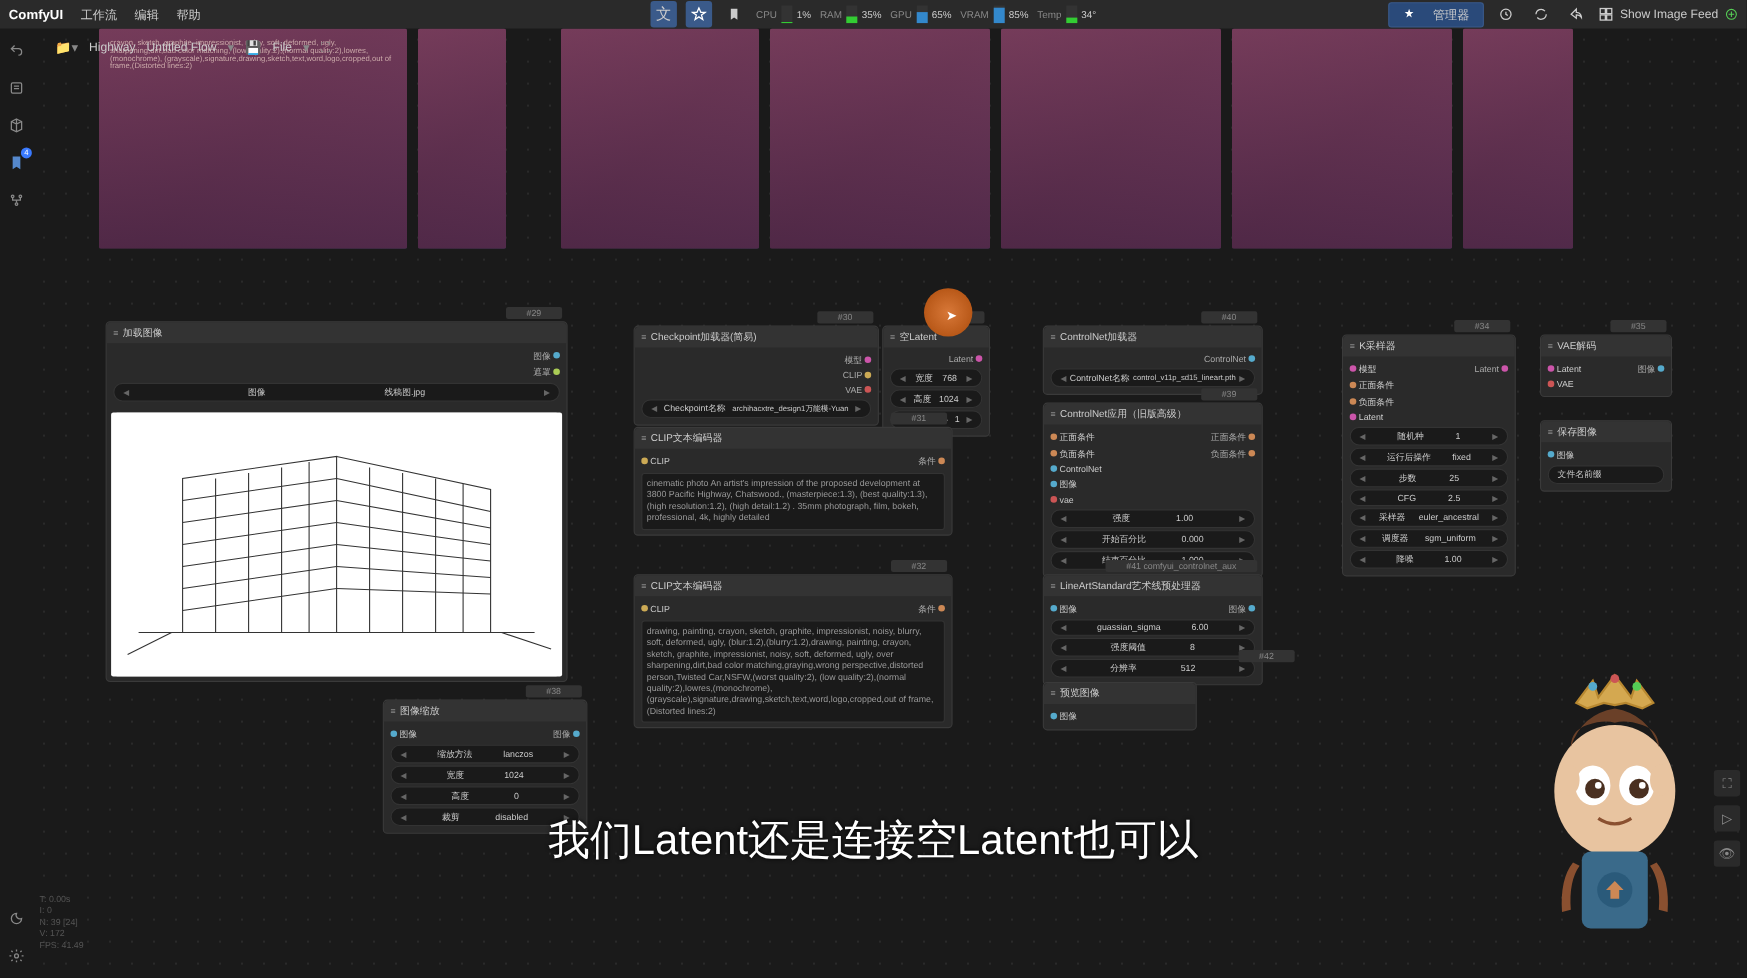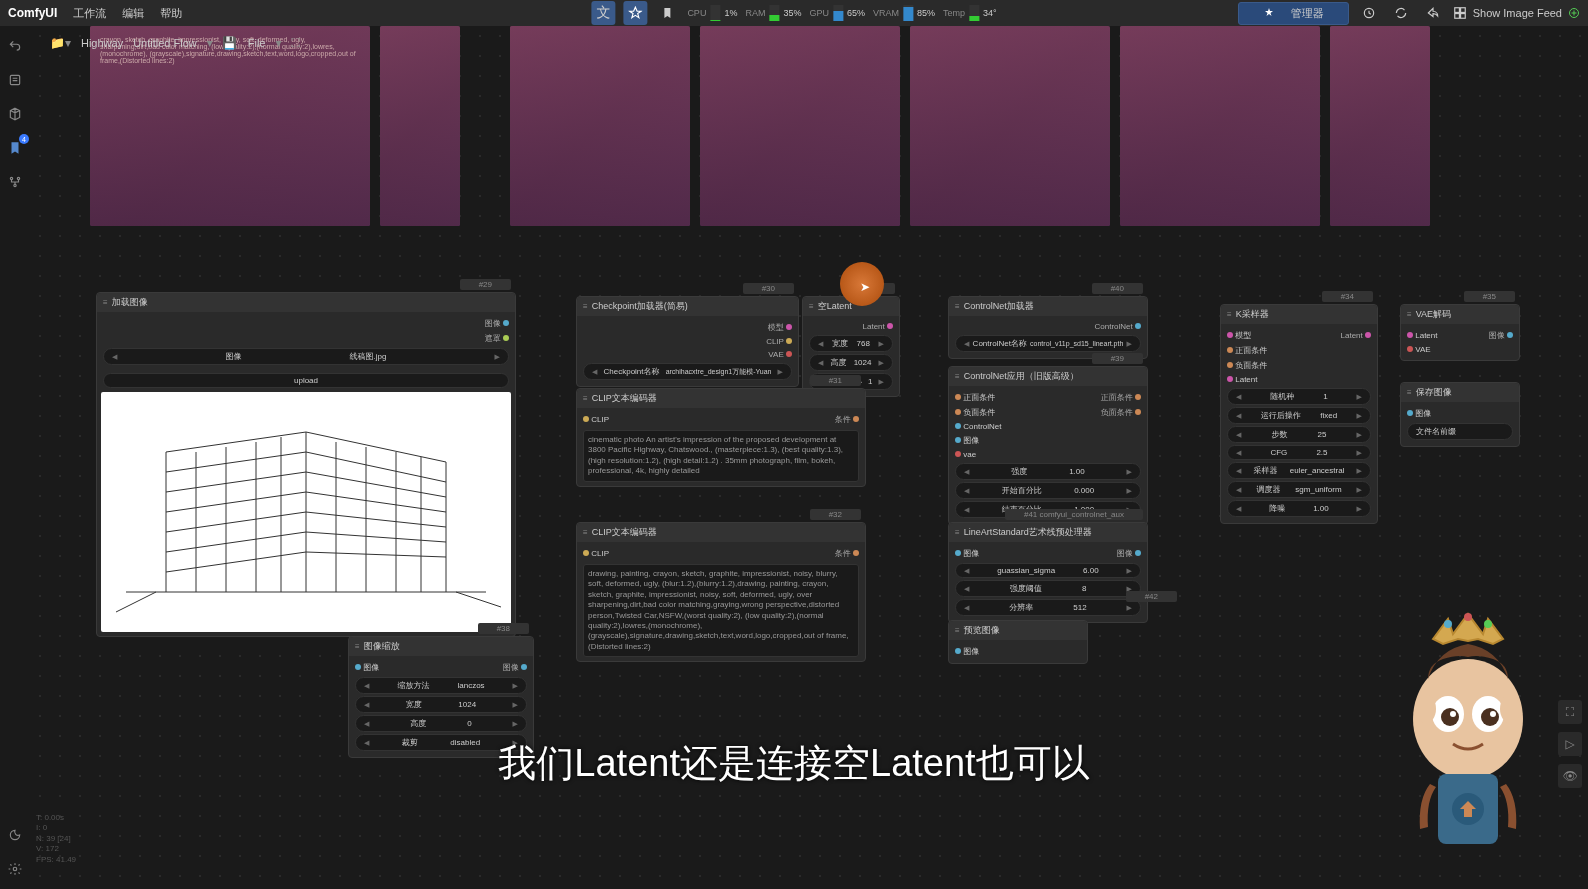--- a/index.html
+++ b/index.html
@@ -11,21 +11,21 @@
 .logo { font-weight: bold; font-size: 12px; color: #fff; }
 .menu-item { font-size: 11px; color: #ccc; cursor: pointer; }
 .topbar-center { position: absolute; left: 50%; transform: translateX(-50%); display: flex; align-items: center; gap: 8px; }
 .topbar-right { margin-left: auto; display: flex; align-items: center; gap: 8px; }
 .icon-btn { width: 24px; height: 24px; display: flex; align-items: center; justify-content: center; cursor: pointer; color: #ccc; font-size: 14px; }
 .stat-box { display: flex; align-items: center; gap: 4px; font-size: 9px; }
 .stat-label { color: #888; }
 .stat-val { color: #ccc; }
 .stat-bar { width: 10px; height: 16px; background: #333; position: relative; }
 .stat-bar-fill { position: absolute; bottom: 0; width: 100%; }
-.manager-btn { background: #2a4a7a; border: 1px solid #3a5a8a; padding: 3px 24px; border-radius: 3px; display: flex; align-items: center; gap: 16px; cursor: pointer; font-size: 11px; }
+.manager-btn { background: #2a4a7a; border: 1px solid #3a5a8a; padding: 3px 12px; border-radius: 3px; display: flex; align-items: center; gap: 16px; cursor: pointer; font-size: 11px; }
 .feed-btn { display: flex; align-items: center; gap: 6px; font-size: 11px; cursor: pointer; }
 
 
 .left-sidebar { position: absolute; left: 0; top: 26px; bottom: 0; width: 30px; background: #1a1a1a; display: flex; flex-direction: column; align-items: center; padding-top: 10px; gap: 14px; z-index: 50; }
 .sidebar-icon { width: 20px; height: 20px; display: flex; align-items: center; justify-content: center; color: #888; cursor: pointer; font-size: 14px; }
 .sidebar-icon.badge { position: relative; }
 .sidebar-icon.badge::after { content: '4'; position: absolute; top: -4px; right: -4px; background: #3a7aff; color: #fff; font-size: 7px; width: 10px; height: 10px; border-radius: 50%; display: flex; align-items: center; justify-content: center; }
 .sidebar-bottom { margin-top: auto; margin-bottom: 10px; display: flex; flex-direction: column; gap: 14px; }
 
 
@@ -268,21 +268,20 @@
           <span></span>
           <span class="node-input-right"><span>遮罩</span> <span class="node-port port-lime"></span></span>
         </div>
       <div class="node-widget">
           <span class="node-widget-arrow">◀</span>
           <span>图像</span>
           <span>线稿图.jpg</span>
           <span class="node-widget-arrow">▶</span>
         </div>
     </div>
-    <div class="upload-btn">upload</div>
     <div class="node-image" style="height:240px">
       <svg class="sketch-svg" viewBox="0 0 400 240">
         <rect width="400" height="240" fill="#fff"></rect>
         <g stroke="#333" stroke-width="1" fill="none">
           <path d="M20 200 L380 200"></path>
           <path d="M60 200 L60 60 L200 40 L200 200"></path>
           <path d="M200 40 L340 70 L340 200"></path>
           <path d="M60 80 L200 60 M60 100 L200 80 M60 120 L200 100 M60 140 L200 120 M60 160 L200 140 M60 180 L200 160"></path>
           <path d="M200 60 L340 90 M200 80 L340 105 M200 100 L340 120 M200 120 L340 135 M200 140 L340 150 M200 160 L340 165"></path>
           <path d="M90 60 L90 200 M120 55 L120 200 M150 50 L150 200 M175 45 L175 200"></path>

